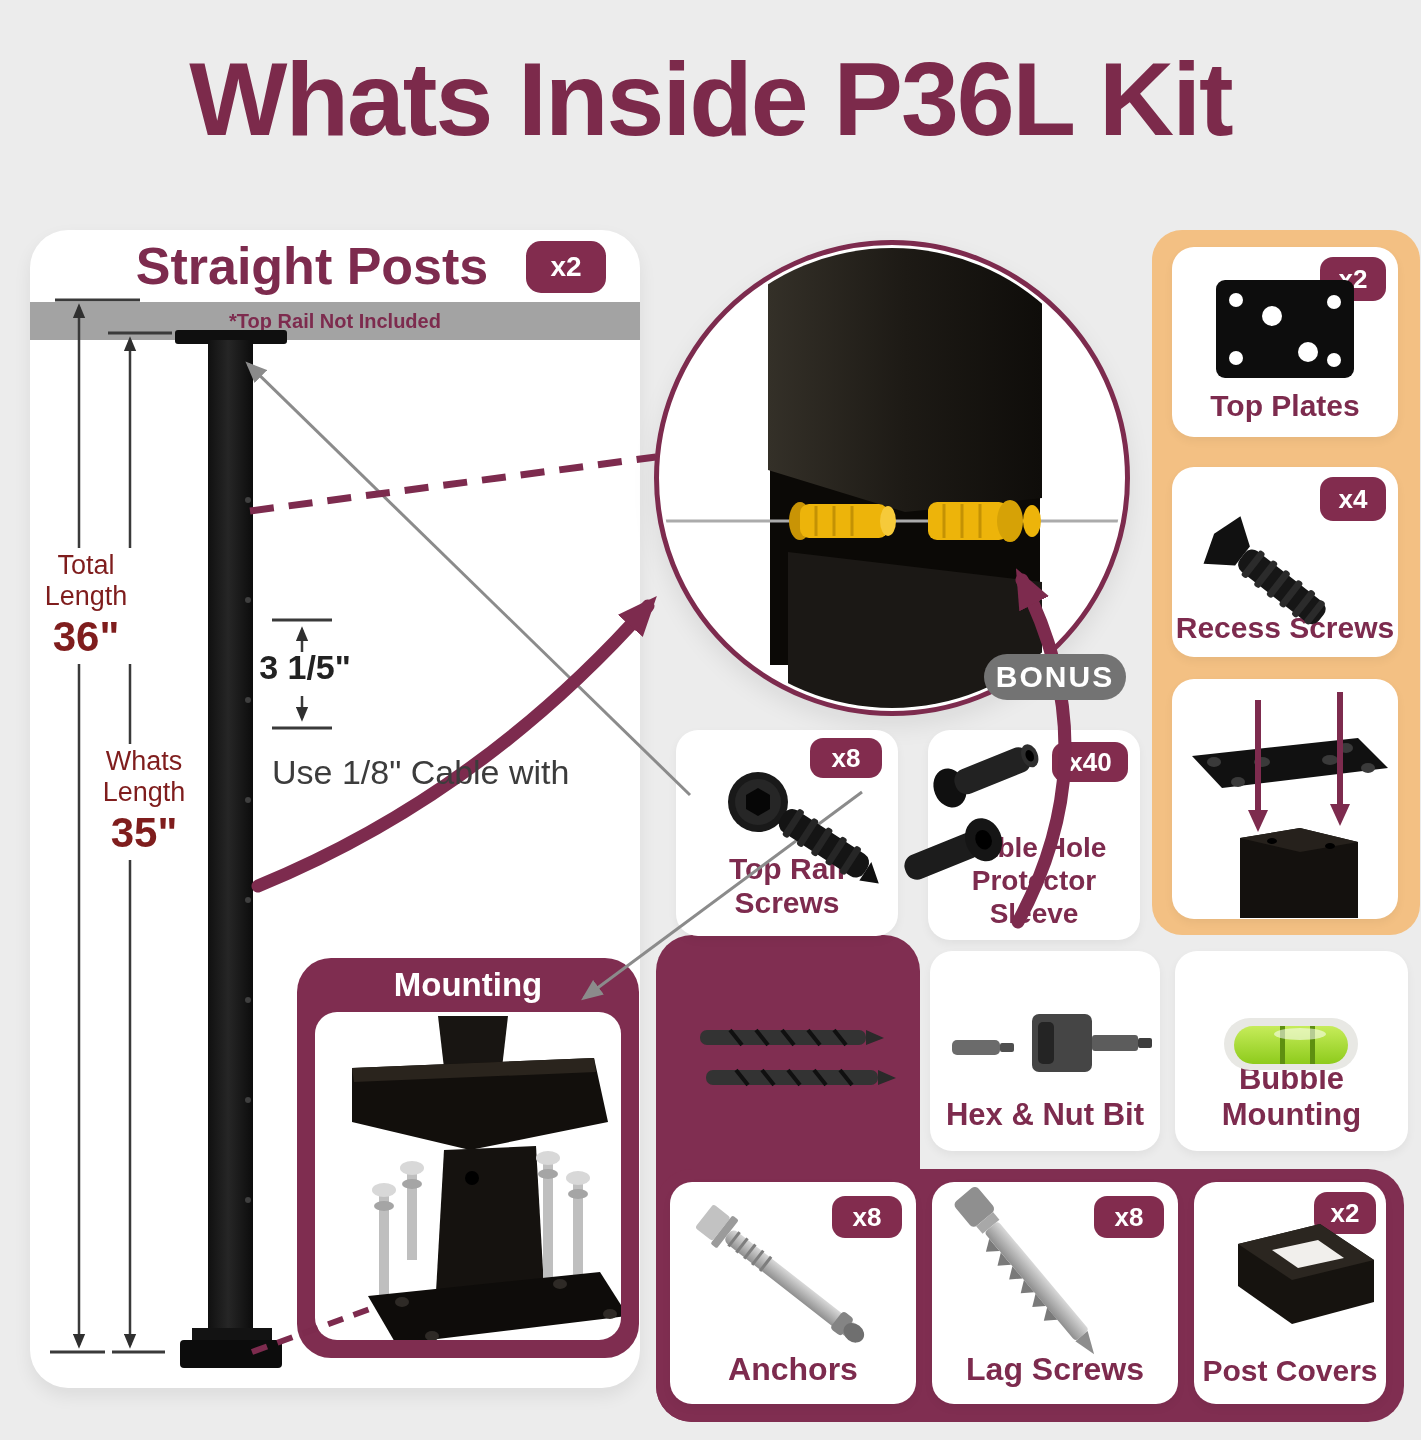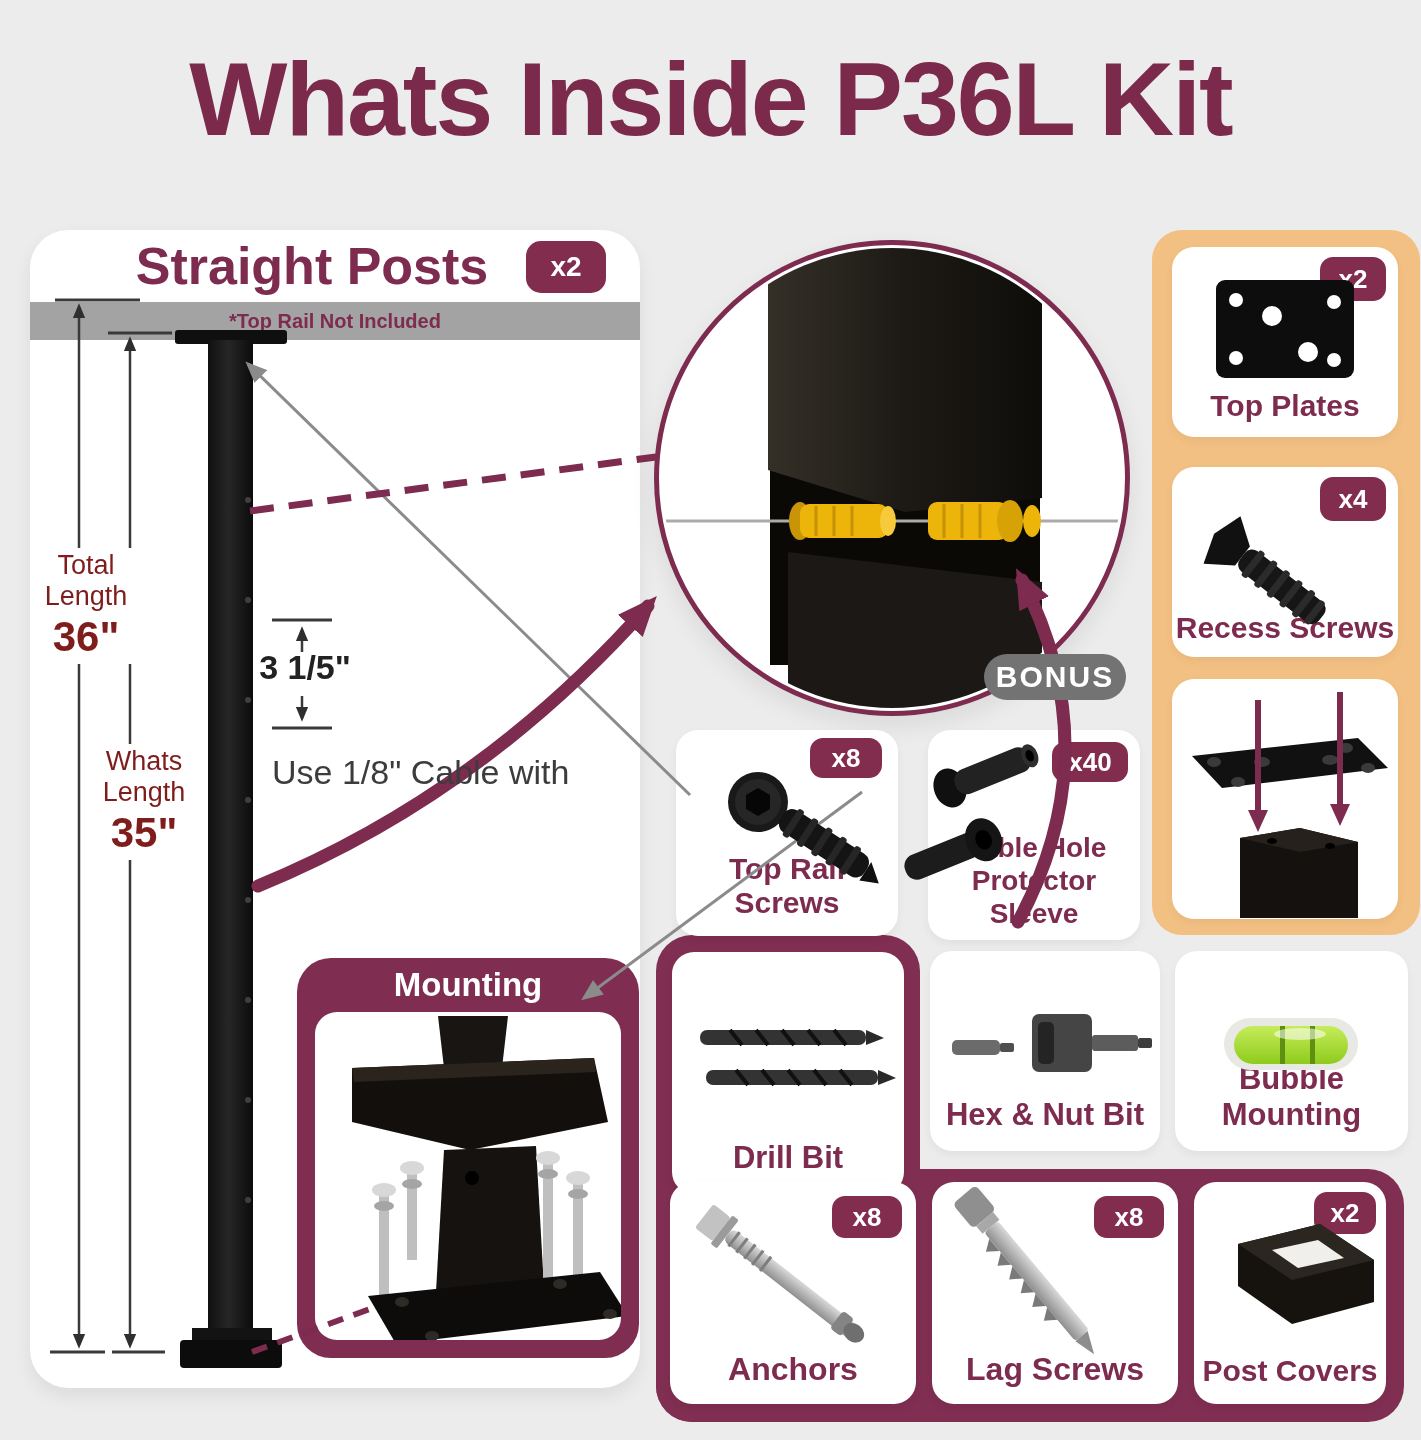--- a/index.html
+++ b/index.html
@@ -145,23 +145,20 @@
     <div class="count-badge" style="right:12px;top:12px;width:76px;height:40px;">x40</div>
     <div class="card-label two-line" style="bottom:10px;">
       <div>Cable Hole</div>
       <div>Protector Sleeve</div>
     </div>
   </div>
 
   <div class="maroonA"></div>
   <div class="maroonB"></div>
 
-  <div class="card c-drill">
-    <div class="card-label" style="bottom:18px;font-size:31px;">Drill Bit</div>
-  </div>
   <div class="card c-hex">
     <div class="card-label" style="bottom:18px;font-size:31px;">Hex &amp; Nut Bit</div>
   </div>
   <div class="card c-bubble">
     <div class="card-label" style="bottom:18px;font-size:31px;">Bubble Mounting</div>
   </div>
 
   <div class="card c-anchors">
     <div class="count-badge" style="right:14px;top:14px;width:70px;height:42px;">x8</div>
     <div class="card-label" style="bottom:16px;font-size:32px;">Anchors</div>

